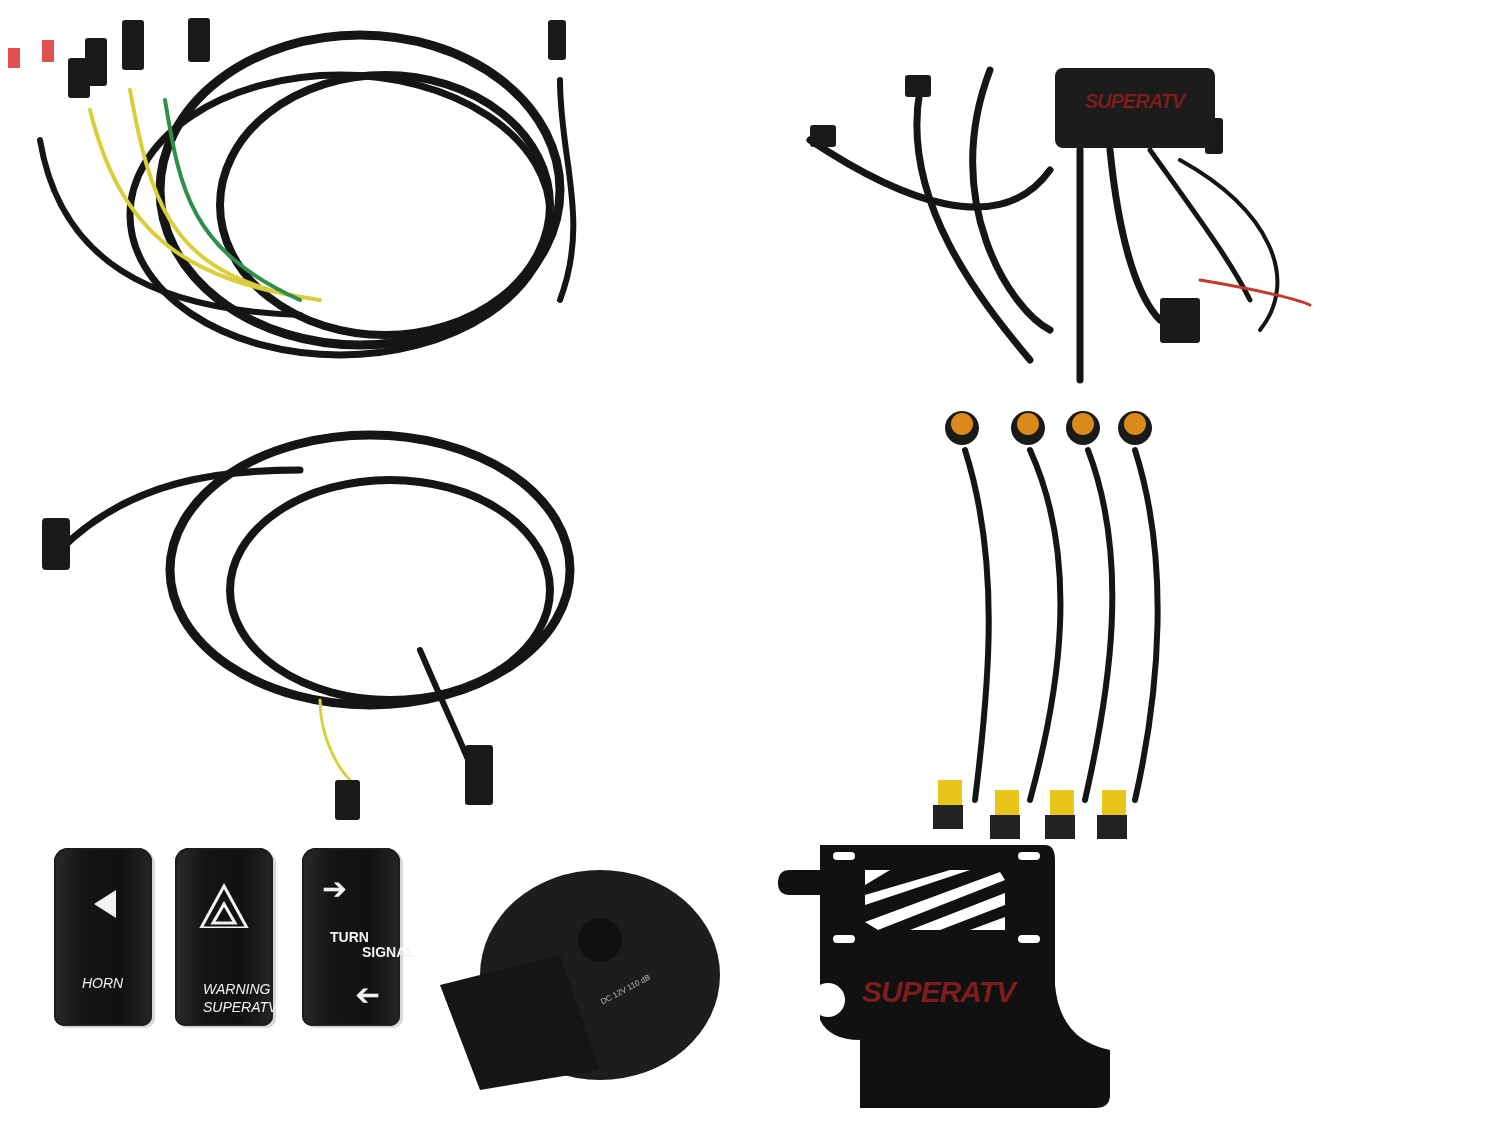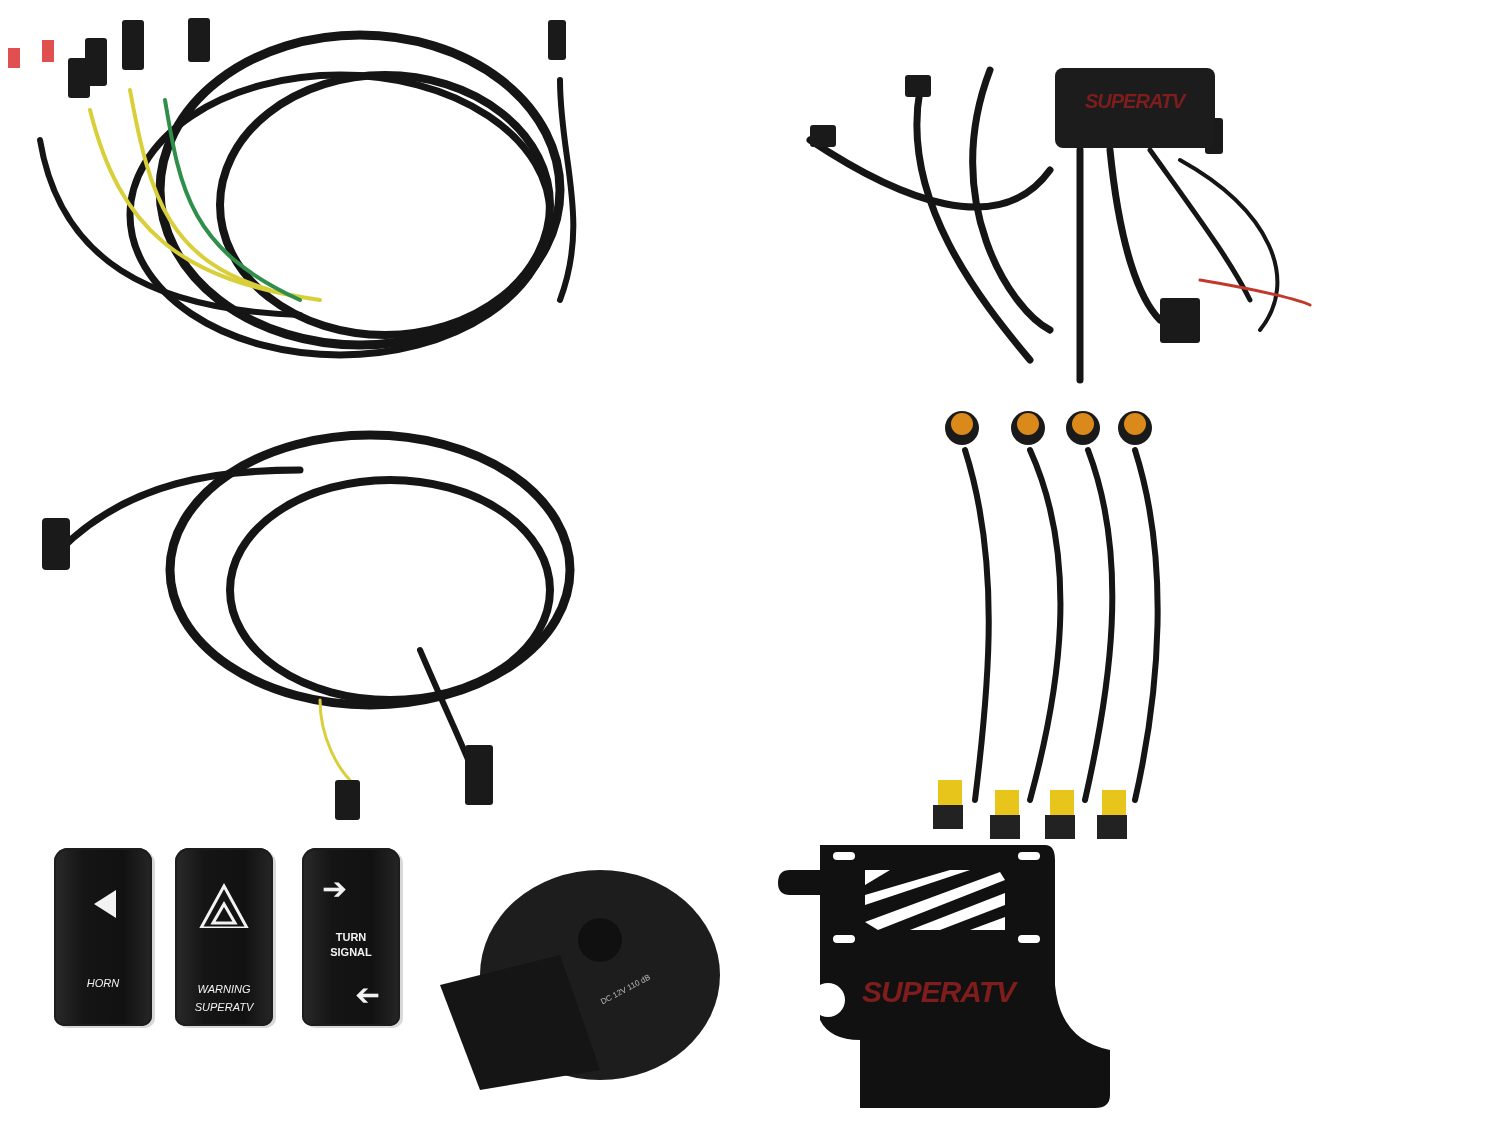--- a/index.html
+++ b/index.html
@@ -1,20 +1,20 @@
 <!DOCTYPE html>
 <html><head>
 <meta charset="utf-8">
 <style>
   html,body{margin:0;padding:0;background:#ffffff;}
   body{width:1500px;height:1125px;position:relative;overflow:hidden;font-family:"Liberation Sans",sans-serif;}
   .abs{position:absolute;}
   svg{position:absolute;left:0;top:0;}
   .switch{position:absolute;width:98px;height:178px;background:linear-gradient(90deg,#2a2a2a,#151515 30%,#111 70%,#262626);border-radius:14px 14px 10px 10px;box-shadow:3px 2px 0 #d8d8d8,inset 0 0 0 2px #1d1d1d;}
-  .sw-text{position:absolute;left:0;right:0;text-align:center;color:#f2f2f2;font-weight:bold;font-size:11px;line-height:15px;}
+  .sw-text{position:absolute;left:0;right:0;color:#f2f2f2;font-weight:bold;font-size:14px;line-height:15px;padding-left:28px;}
   .sw-italic{font-style:italic;font-weight:normal;}
   .logo{position:absolute;color:#7f1d1d;font-style:italic;font-weight:bold;letter-spacing:-1px;}
 </style>
 </head>
 <body>
 
 <svg width="1500" height="1125">
   <g fill="none" stroke="#151515" stroke-linecap="round">
 
     <ellipse cx="360" cy="190" rx="200" ry="155" stroke-width="9"></ellipse>
@@ -133,17 +133,17 @@
   <svg width="98" height="80">
       <polygon points="49,38 72,80 26,80" fill="none" stroke="#f2f2f2" stroke-width="3"></polygon>
       <polygon points="49,56 60,75 38,75" fill="none" stroke="#f2f2f2" stroke-width="3"></polygon>
     </svg>
   <div class="sw-text sw-italic" style="top:134px;">WARNING</div>
   <div class="sw-text sw-italic" style="top:152px;">SUPERATV</div>
 </div>
 <div class="switch" style="left:302px;top:848px;">
   <div class="abs" style="left:20px;top:30px;width:58px;height:22px;font-size:30px;color:#f2f2f2;line-height:22px;">➔</div>
   <div class="sw-text" style="top:82px;">TURN</div>
-  <div class="sw-text" style="top:97px;">SIGNAL</div>
+  <div class="sw-text" style="top:97px;margin-left:32px;">SIGNAL</div>
   <div class="abs" style="left:20px;top:136px;width:58px;height:22px;font-size:30px;color:#f2f2f2;line-height:22px;transform:scaleX(-1);">➔</div>
 </div>
 
 <div class="abs" style="left:598px;top:985px;font-size:8px;color:#bbb;transform:rotate(-28deg);">DC 12V 110 dB</div>
 
 </body></html>

